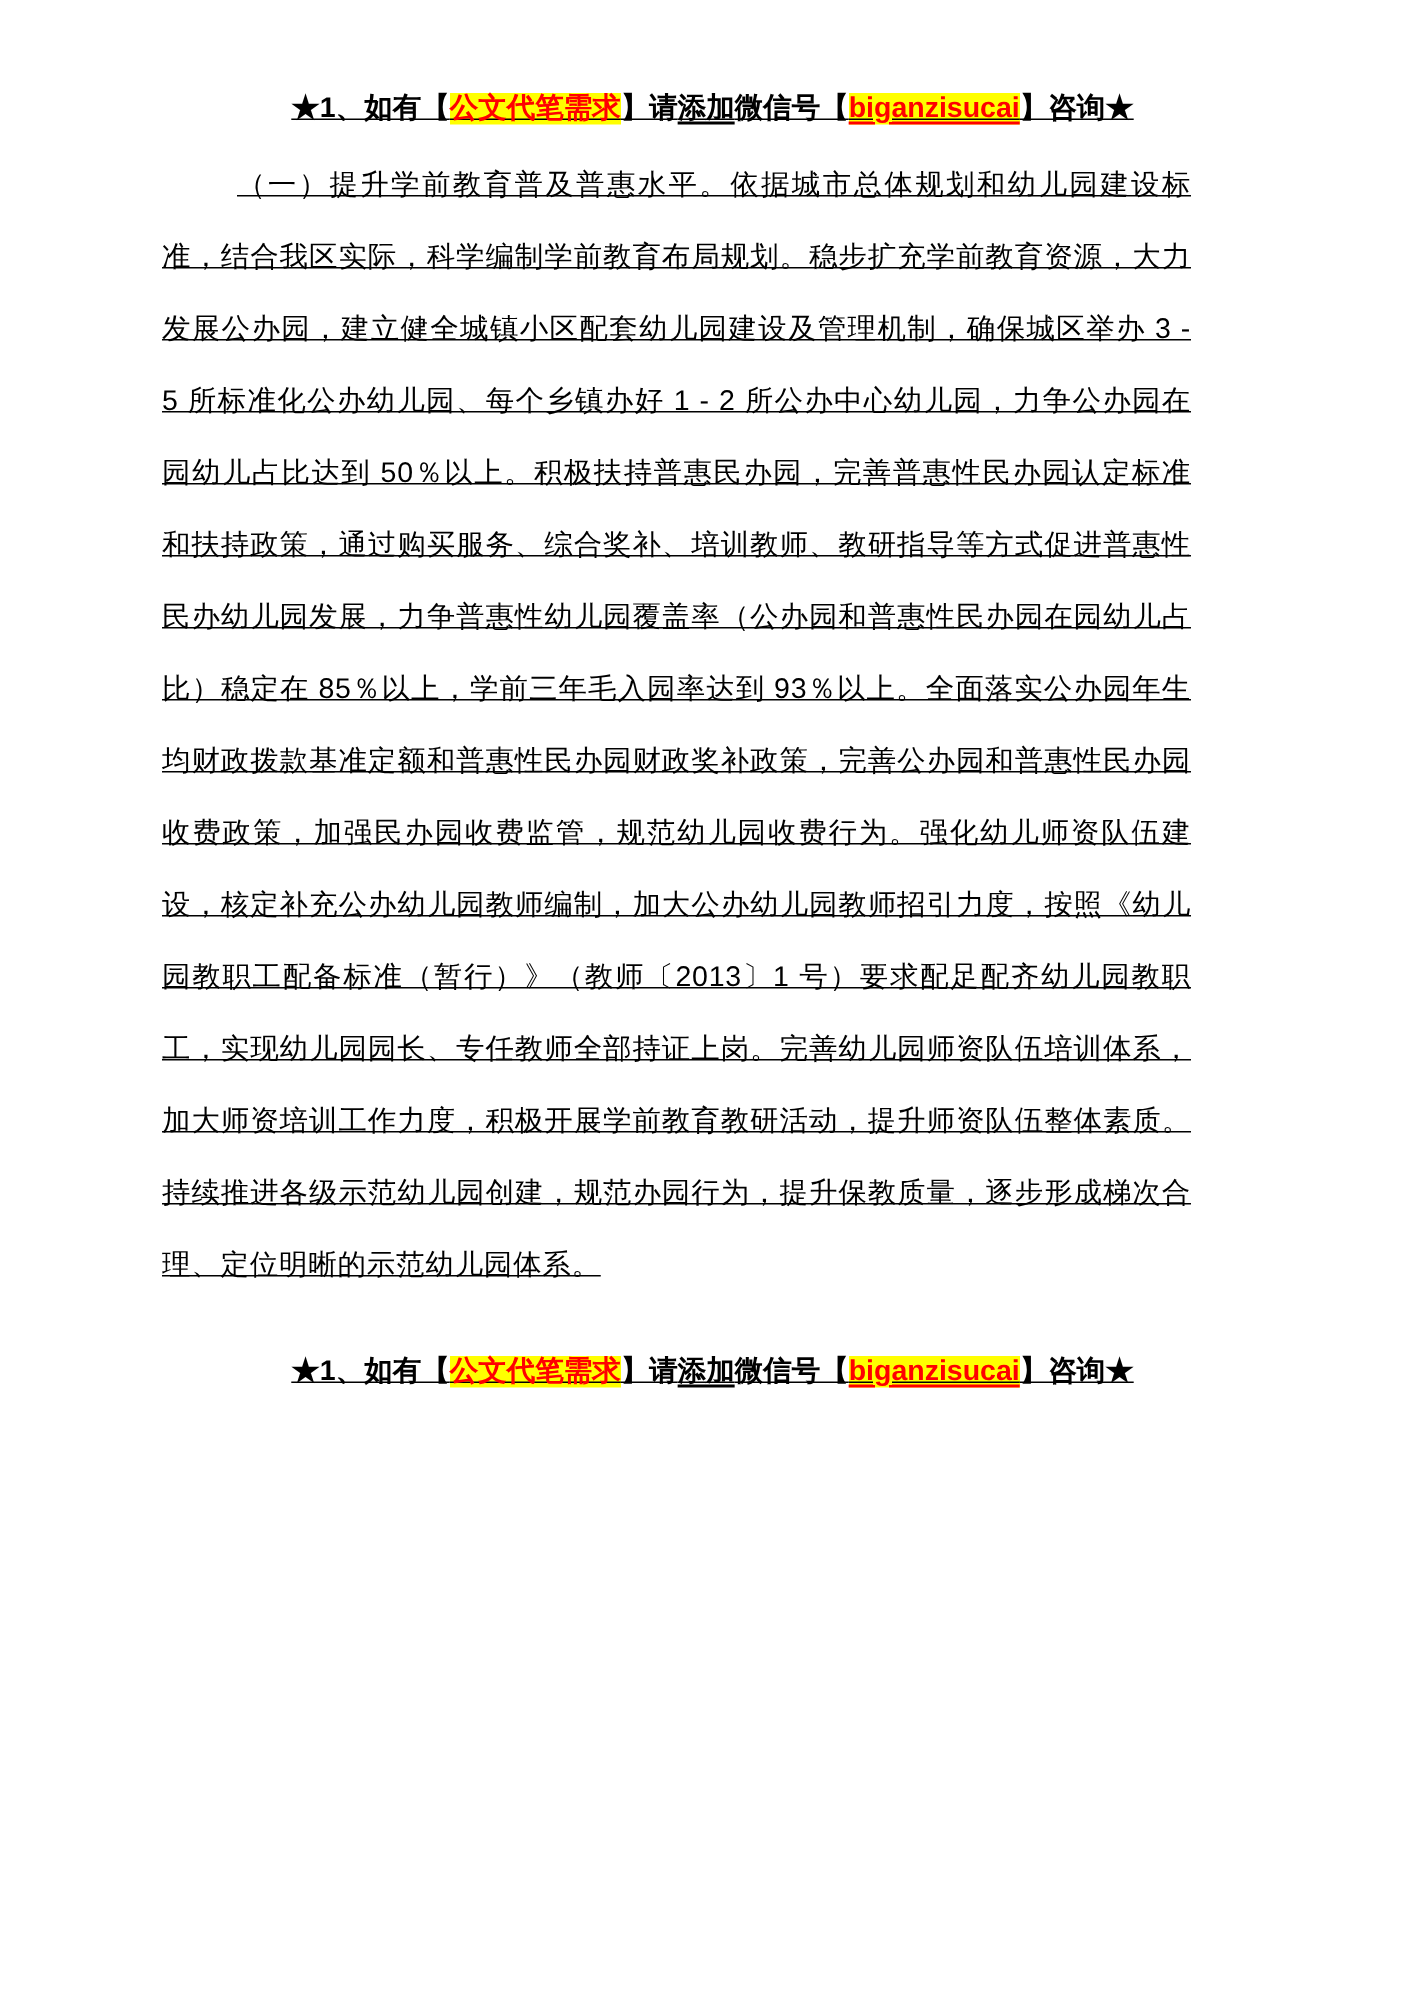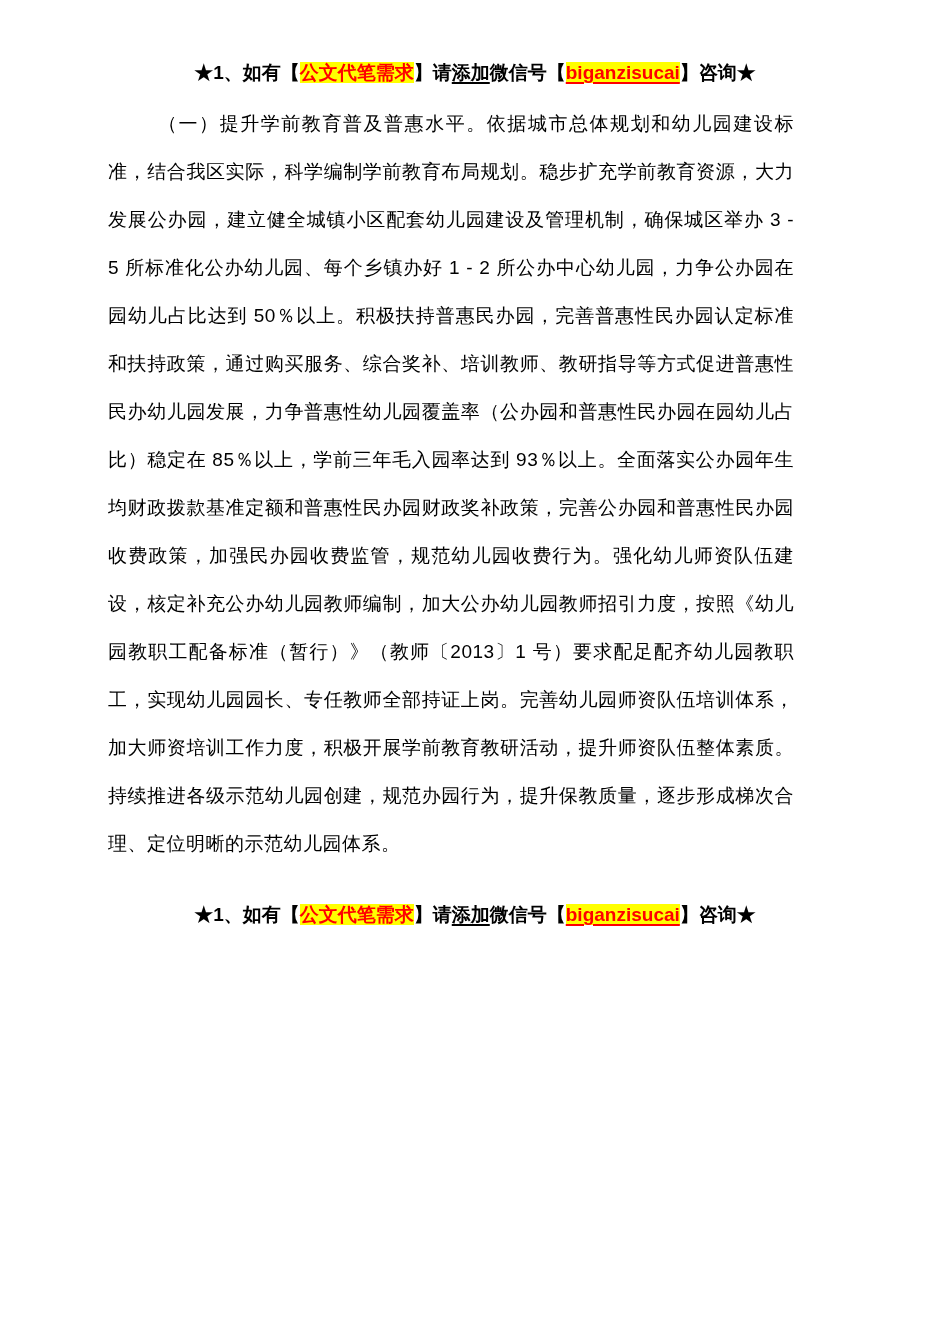--- a/index.html
+++ b/index.html
@@ -13,20 +13,21 @@
     background: #ffffff;
     font-family: "Liberation Sans", sans-serif;
   }
   .page {
     position: relative;
     width: 950px;
     height: 956px;
     background: var(--page-bg);
     overflow: hidden;
     color: var(--text-black);
+    text-decoration: underline;
   }
   .promo {
     width: 950px;
     text-align: center;
     font-weight: 700;
     font-size: 19px;
     line-height: 34px;
     color: var(--text-black);
     font-family: "Liberation Sans", sans-serif;
   }

